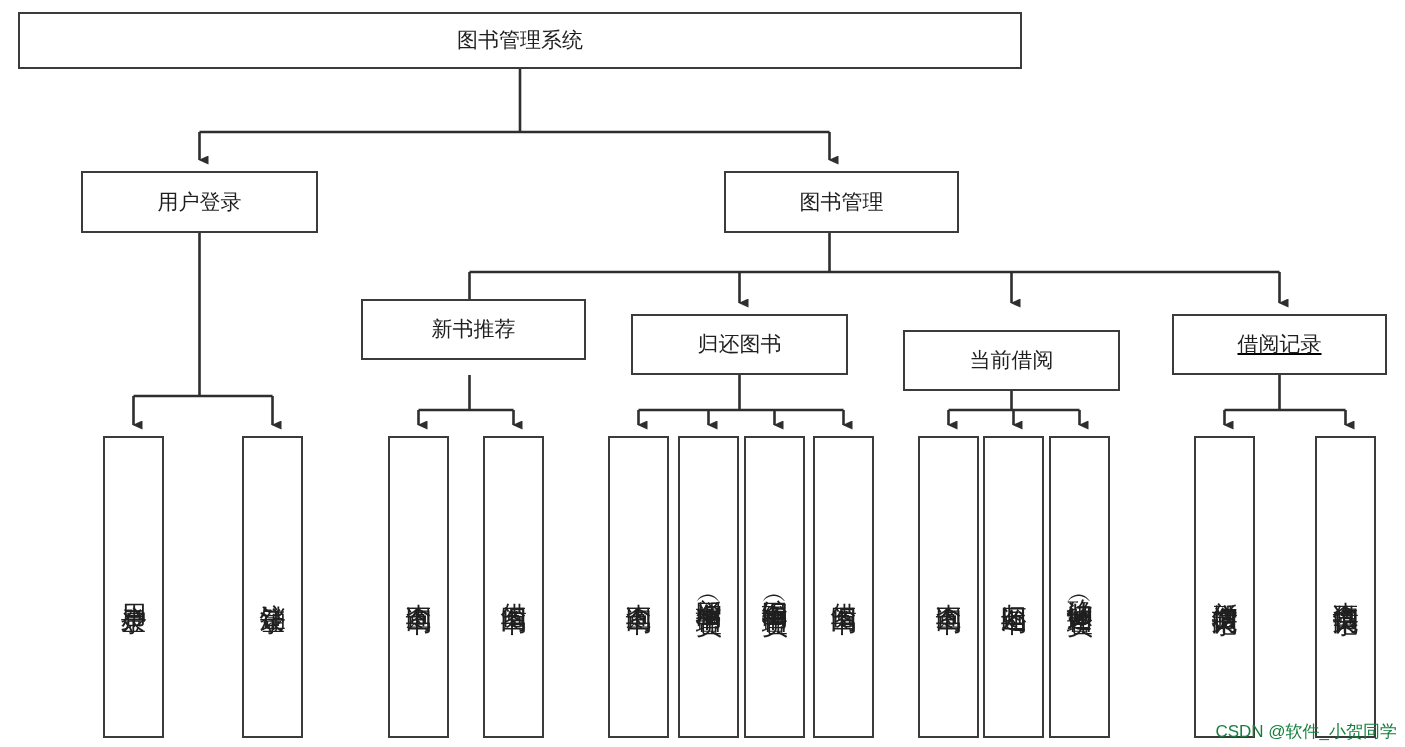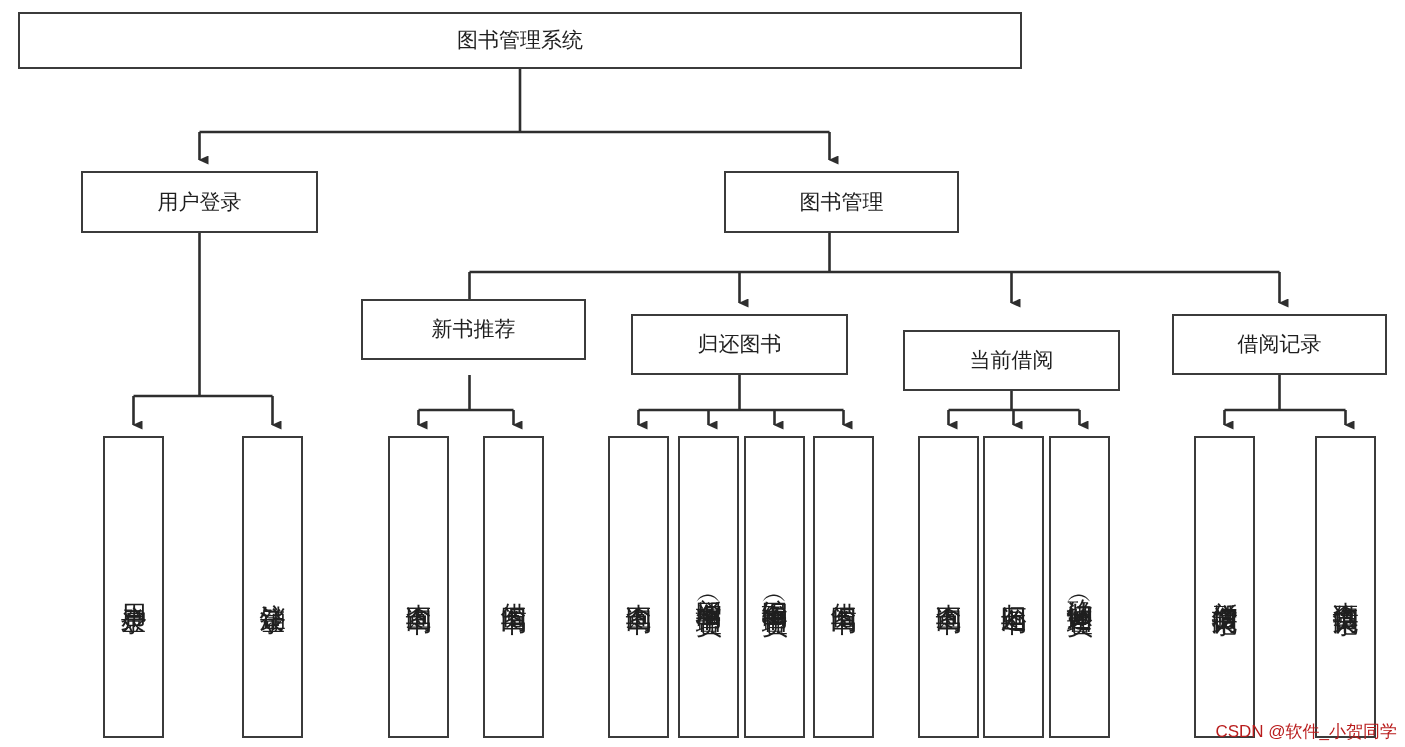--- a/index.html
+++ b/index.html
@@ -57,21 +57,21 @@
     text-orientation: upright;
     font-size: 26px;
     letter-spacing: 2px;
     line-height: 1.05;
   }
   .watermark {
     position: absolute;
     right: 8px;
     bottom: 4px;
     font-size: 17px;
-    color: #b91c1c;
+    color: #15803d;
     white-space: nowrap;
     user-select: none;
   }
 </style>
 </head>
 <body>
 
 <div id="diagram-root">
 
   <svg class="edges" viewBox="0 0 1405 747" xmlns="http://www.w3.org/2000/svg">
@@ -129,21 +129,21 @@
       </div>
       <div class="node horizontal" style="left: 361px; top: 299px; width: 225px; height: 61px;">
         <span class="label">新书推荐</span>
       </div>
       <div class="node horizontal" style="left: 631px; top: 314px; width: 217px; height: 61px;">
         <span class="label">归还图书</span>
       </div>
       <div class="node horizontal" style="left: 903px; top: 330px; width: 217px; height: 61px;">
         <span class="label">当前借阅</span>
       </div>
-      <div class="node horizontal" style="left: 1172px; top: 314px; width: 215px; height: 61px;">
+      <div class="node horizontal" style="left: 1172px; top: 314px; width: 215px; height: 61px; text-decoration: underline;">
         <span class="label">借阅记录</span>
       </div>
       <div class="node vertical" style="left: 103px; top: 436px; width: 61px; height: 302px;">
         <span class="label">用户登录</span>
       </div>
       <div class="node vertical" style="left: 242px; top: 436px; width: 61px; height: 302px;">
         <span class="label">注销登录</span>
       </div>
       <div class="node vertical" style="left: 388px; top: 436px; width: 61px; height: 302px;">
         <span class="label">查询图书</span>

